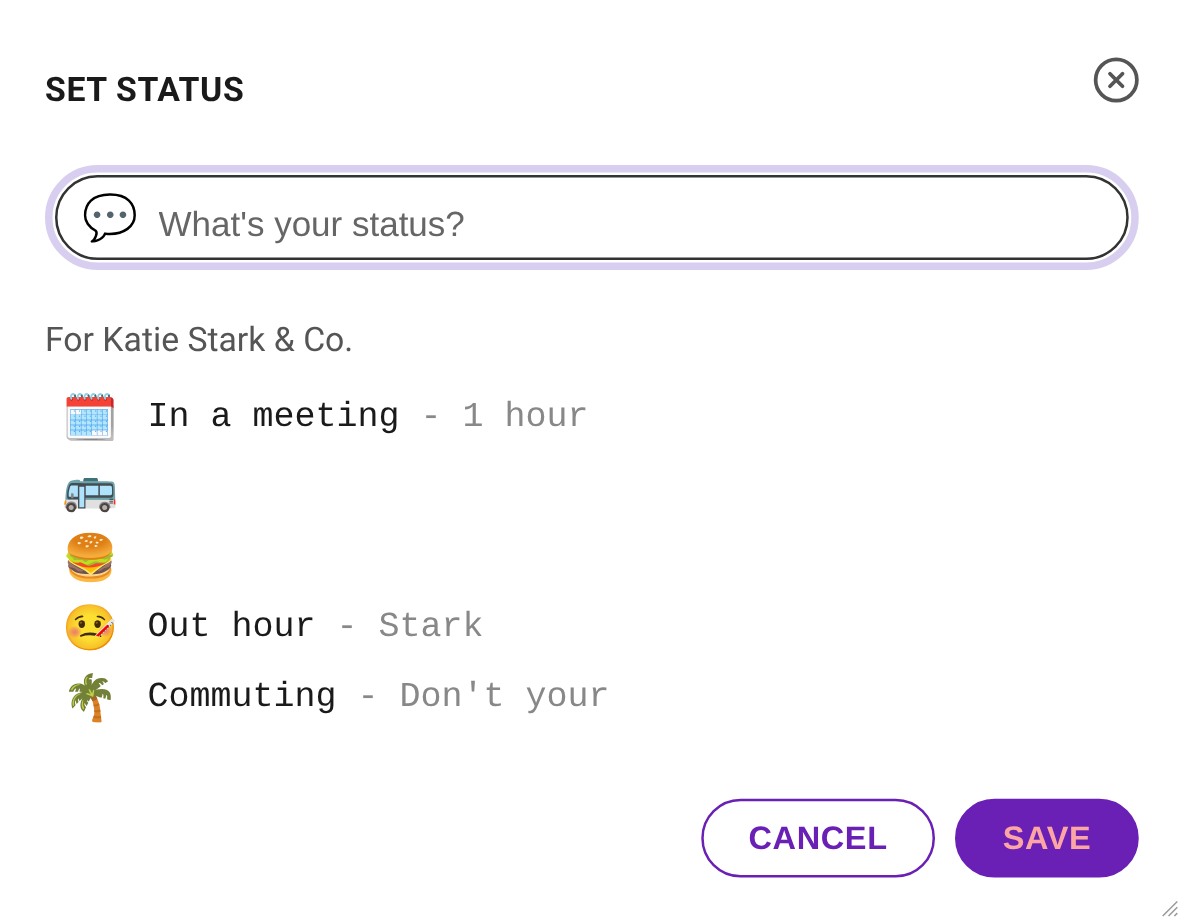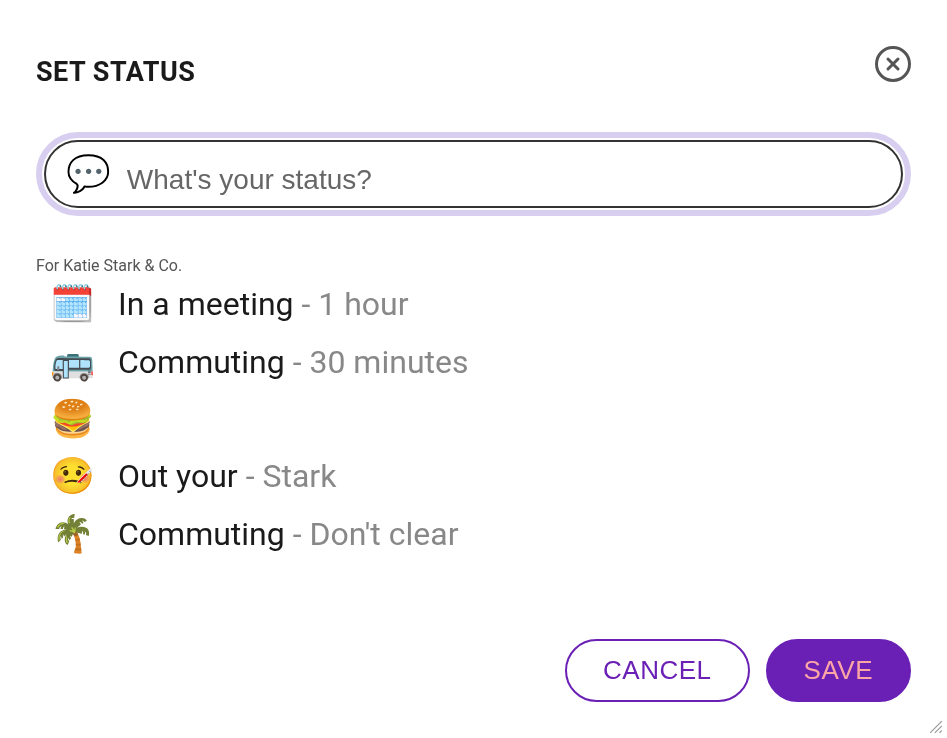--- a/index.html
+++ b/index.html
@@ -73,56 +73,58 @@
       outline: none;
       font-size: 28px;
       color: #ec4899;
       background: transparent;
       margin-top: 12px;
     }
     .status-input::placeholder {
       color: #666;
     }
     .subtitle {
-      font-size: 16px;
+      font-size: 27px;
       color: #555;
+      margin-bottom: 18px;
     }
     .options {
       padding-left: 14px;
     }
     .option {
       display: flex;
       align-items: center;
       gap: 24px;
       padding: 10px 0;
       cursor: pointer;
     }
     .option-emoji {
       font-size: 36px;
       width: 44px;
       text-align: center;
       line-height: 1;
     }
     .option-text {
-      font-size: 32px;
+      font-size: 28px;
       color: #1a1a1a;
+      font-family: Liberation Mono, monospace;
     }
     .option-duration {
       color: #888;
     }
     .footer {
       position: absolute;
       bottom: 36px;
       right: 36px;
       display: flex;
       gap: 16px;
     }
     .btn {
       font-size: 26px;
-      font-weight: 400;
+      font-weight: 700;
       padding: 14px 36px;
       border-radius: 50px;
       cursor: pointer;
       letter-spacing: 0.5px;
     }
     .btn-cancel {
       background: #fff;
       border: 2px solid #6a1fb5;
       color: #6a1fb5;
     }
@@ -166,40 +168,36 @@
   <div class="options">
     <div class="option">
       <span class="option-emoji">🗓️</span>
       <span class="option-text">
         <span>In a meeting</span>
         <span class="option-duration"> - <span>1 hour</span></span>
       </span>
     </div>
     <div class="option">
       <span class="option-emoji">🚌</span>
-      <span class="option-text">
-        <span>Commuting</span>
-        <span class="option-duration"> - <span>30 minutes</span></span>
-      </span>
     </div>
     <div class="option">
       <span class="option-emoji">🍔</span>
     </div>
     <div class="option">
       <span class="option-emoji">🤒</span>
       <span class="option-text">
-        <span>Out your</span>
+        <span>Out hour</span>
         <span class="option-duration"> - <span>Stark</span></span>
       </span>
     </div>
     <div class="option">
       <span class="option-emoji">🌴</span>
       <span class="option-text">
         <span>Commuting</span>
-        <span class="option-duration"> - <span>Don't clear</span></span>
+        <span class="option-duration"> - <span>Don't your</span></span>
       </span>
     </div>
   </div>
 
   <div class="footer">
     <button class="btn btn-cancel">CANCEL</button>
     <button class="btn btn-save">SAVE</button>
   </div>
 
   <svg class="resize-handle" viewBox="0 0 12 12">

